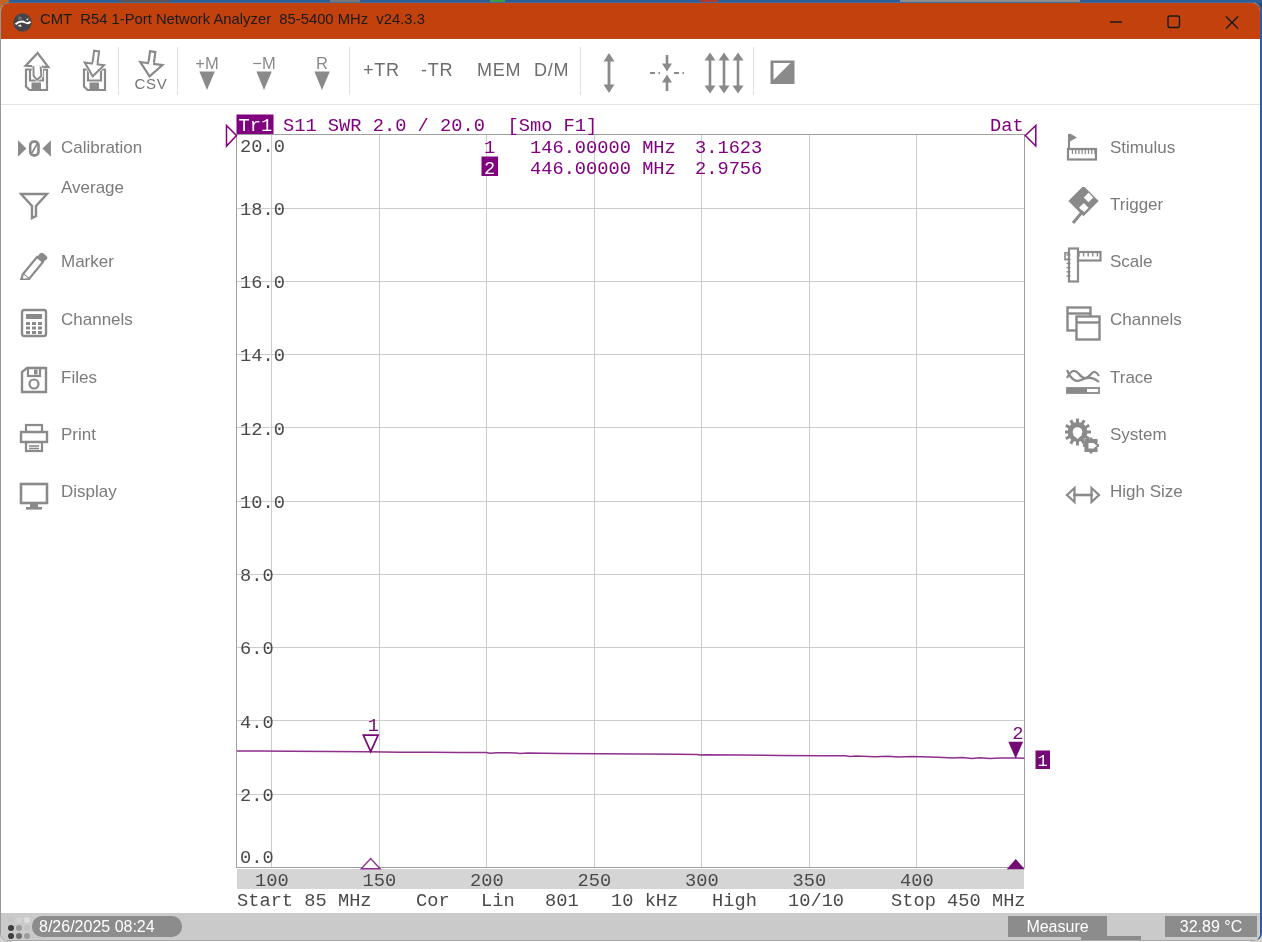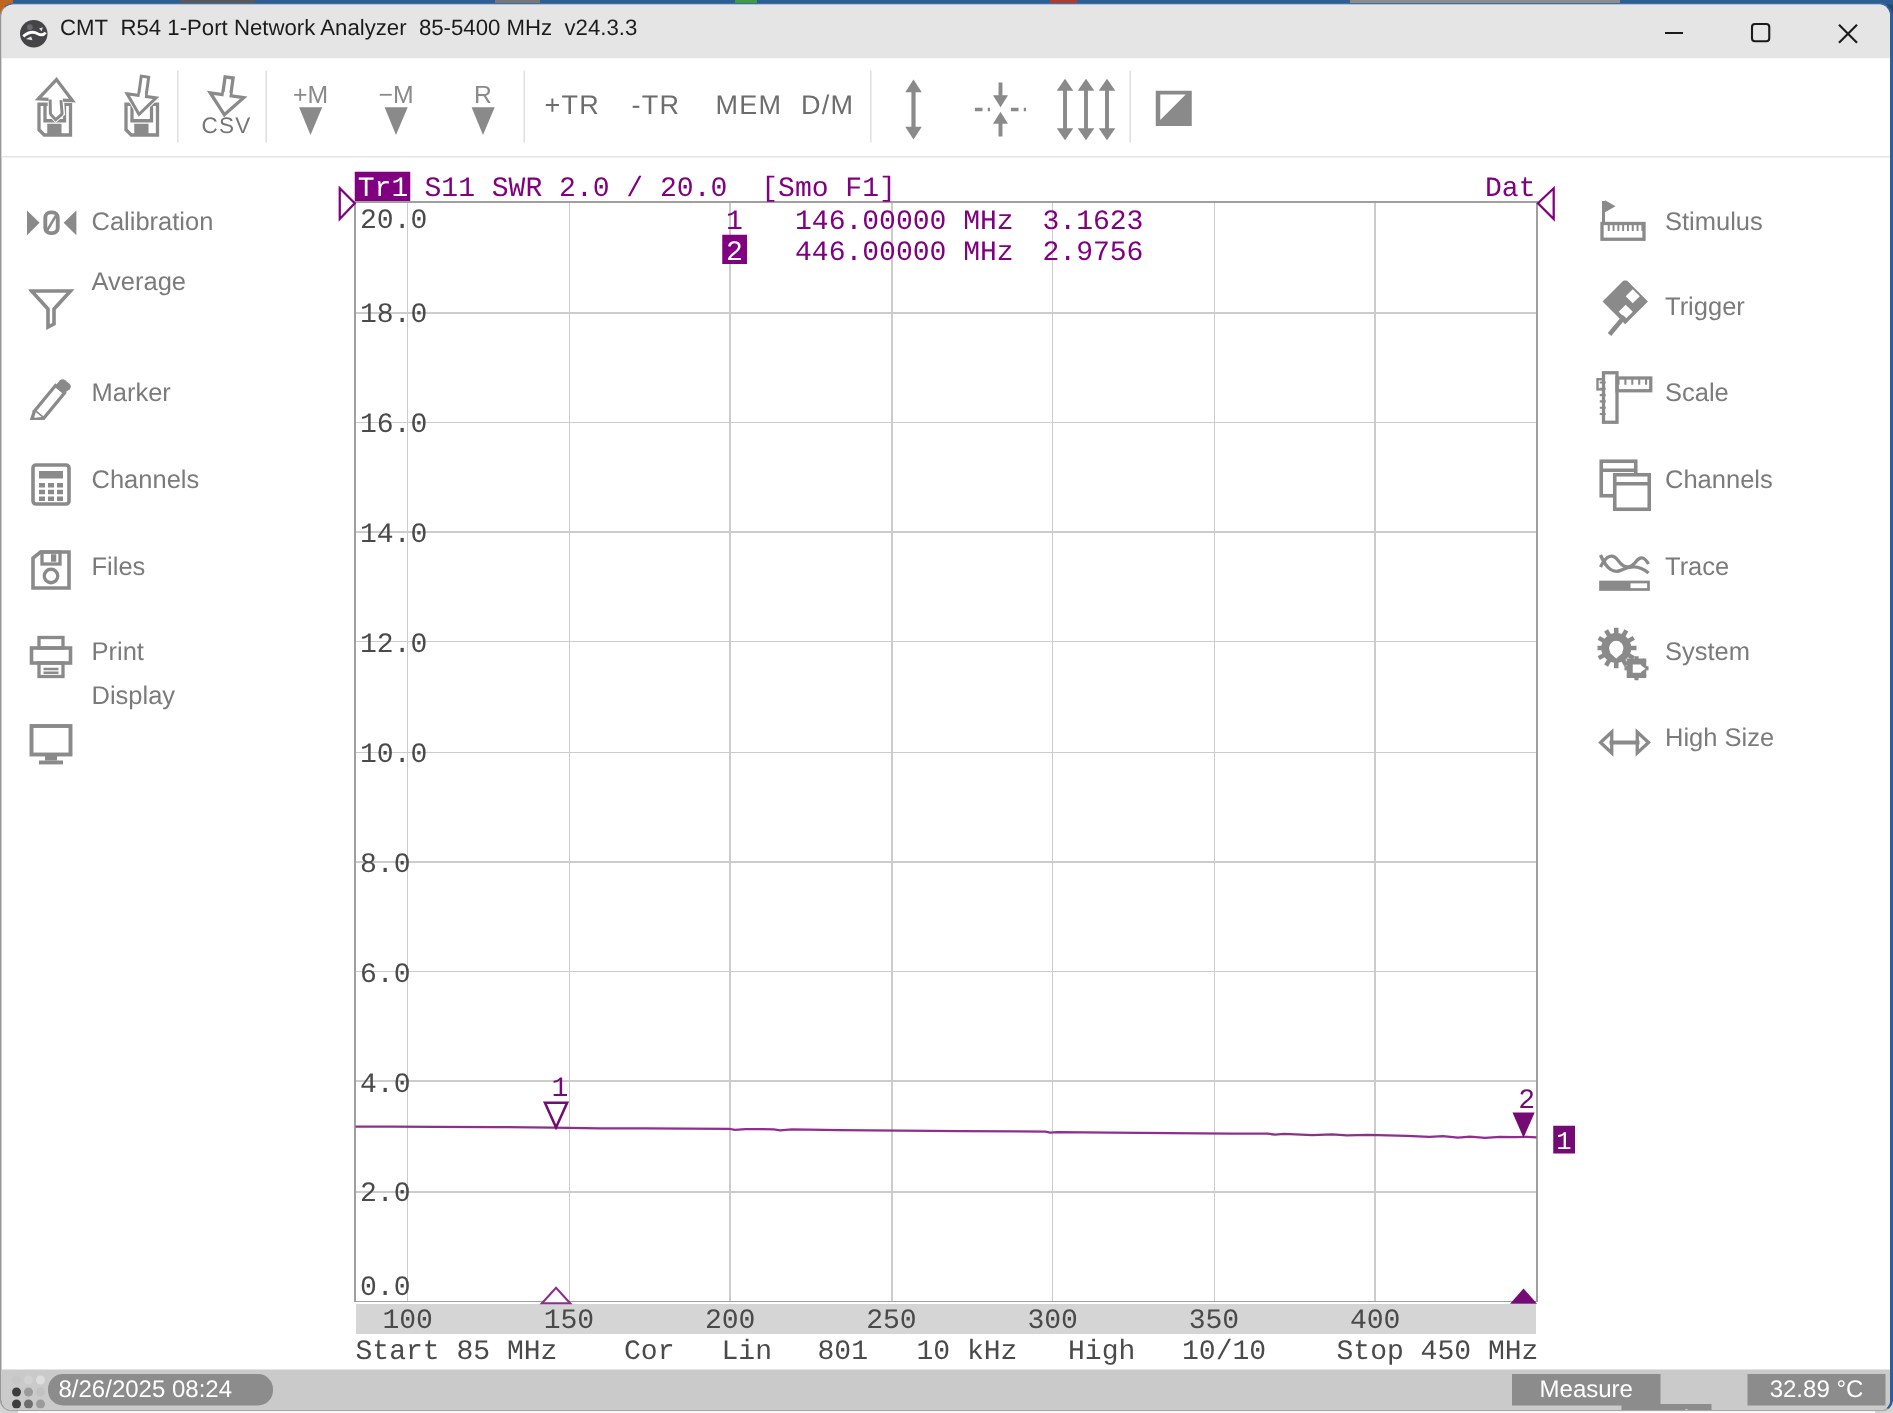--- a/index.html
+++ b/index.html
@@ -4,21 +4,21 @@
 <style>
   html,body{margin:0;padding:0;}
   body{width:1262px;height:942px;position:relative;overflow:hidden;
        font-family:"Liberation Sans",sans-serif;background:#fff;}
   .abs{position:absolute;}
   #topstrip{left:0;top:0;width:1262px;height:2.5px;
     background:linear-gradient(90deg,#c2651f 0 9px,#2e5d94 9px 120px,#58585a 120px 170px,#2e5d94 170px 330px,#777 330px 360px,#2e5d94 360px 490px,#3f9c3f 490px 505px,#2e5d94 505px 700px,#b03a2e 700px 718px,#2e5d94 718px 900px,#8d8d8d 900px 1080px,#2e5d94 1080px 1262px);}
   #window{left:0;top:2px;width:1262px;height:939px;box-sizing:border-box;
     border-top:1px solid #3f6ea6;border-left:1px solid #979797;border-right:2px solid #2c5e9c;border-bottom:1px solid #a8a8a8;
     border-radius:9px 9px 8px 8px;overflow:hidden;background:#fff;}
-  #titlebar{left:0;top:0;right:0;height:36px;background:#e5e5e5;}
+  #titlebar{left:0;top:0;right:0;height:36px;background:#c2410c;}
   #titletext{left:39px;top:8px;font-size:14.8px;color:#1b1b1b;}
   #toolbar{left:0;top:36px;right:0;height:65px;background:#fff;border-bottom:1px solid #e4e4e4;}
   .sep{position:absolute;top:8px;width:1px;height:48px;background:#e0e0e0;}
   .tbtxt{position:absolute;top:21px;font-size:18px;color:#6d6d6d;letter-spacing:0.8px;font-weight:400;}
   #statusbar{left:0;bottom:0;right:0;height:27px;background:#cacaca;}
   .sbox{position:absolute;top:3px;height:21px;background:#8c8c8c;color:#fff;
         font-size:16px;line-height:21px;text-align:center;}
   .menuitem{position:absolute;color:#7b7b7b;font-size:17px;}
   svg{display:block;}
 </style>
@@ -133,21 +133,21 @@
 <polygon points="3.5,3 20.5,3 3.5,20" fill="#fff"></polygon>
 </svg>
   </div>
   <div id="leftmenu">
       <div class="menuitem" style="left:60px;top:135px">Calibration</div>
 <div class="menuitem" style="left:60px;top:175px">Average</div>
 <div class="menuitem" style="left:60px;top:249px">Marker</div>
 <div class="menuitem" style="left:60px;top:307px">Channels</div>
 <div class="menuitem" style="left:60px;top:365px">Files</div>
 <div class="menuitem" style="left:60px;top:422px">Print</div>
-<div class="menuitem" style="left:60px;top:451px">Display</div>
+<div class="menuitem" style="left:60px;top:479px">Display</div>
 <svg class="abs" style="left:15px;top:131px" width="36" height="28" viewBox="0 0 36 28">
         <polygon points="2,6.3 10.4,14.5 2,22.8" fill="#8a8a8a"></polygon>
         <rect x="14.2" y="7.6" width="8.3" height="13.8" rx="3.6" fill="none" stroke="#8a8a8a" stroke-width="2.6"></rect>
         <line x1="15.2" y1="20" x2="21.6" y2="9.3" stroke="#8a8a8a" stroke-width="1.7"></line>
         <polygon points="34.9,6.3 26.4,14.5 34.9,22.8" fill="#8a8a8a"></polygon>
       </svg>
 <svg class="abs" style="left:18px;top:189px" width="32" height="28" viewBox="0 0 32 28">
         <path d="M2 2 L28 2 L17 14 L17 24 L13 26 L13 14 Z" fill="none" stroke="#8a8a8a" stroke-width="2.4" stroke-linejoin="miter"></path>
       </svg>
 <svg class="abs" style="left:16px;top:247px" width="34" height="30" viewBox="0 0 34 30">

